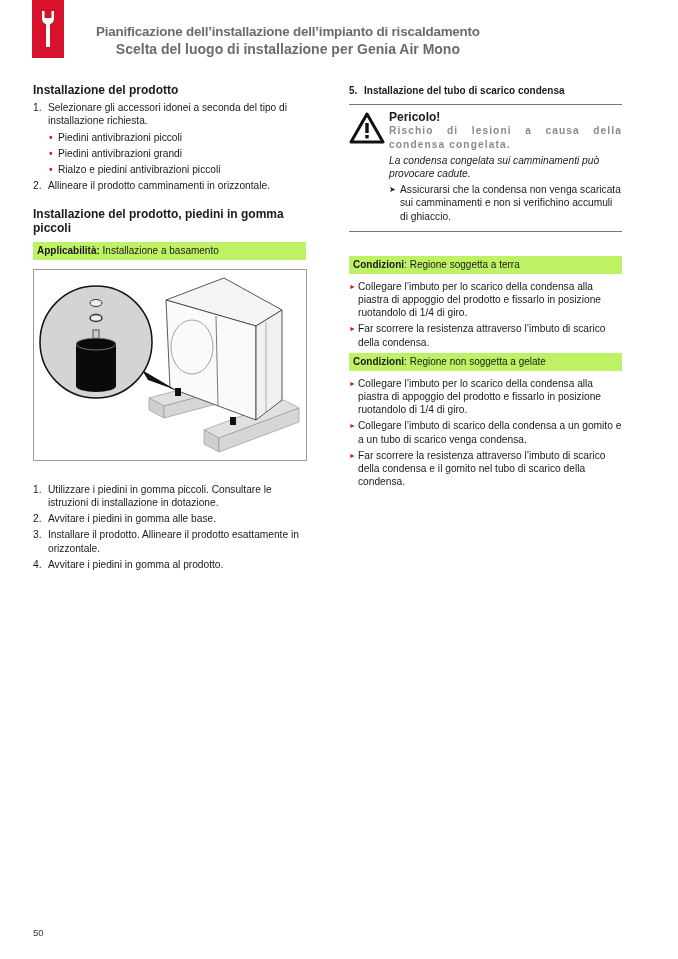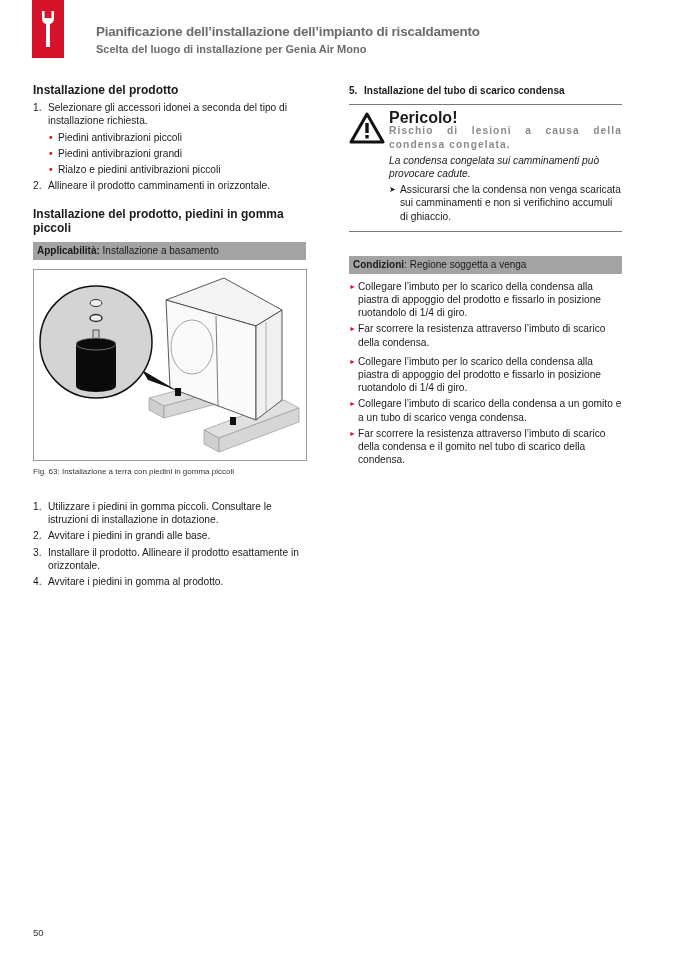--- a/index.html
+++ b/index.html
@@ -6,46 +6,46 @@
     body {
       width:678px; height:959px; background:#ffffff; position:relative; overflow:hidden;
       font-family: "Liberation Sans", "DejaVu Sans", sans-serif; color:#1a1a1a;
     }
     .header-tab {
       position:absolute; left:32px; top:0; width:32px; height:58px; background:#d6132a;
       display:flex; align-items:center; justify-content:center;
     }
     .header-titles { position:absolute; left:96px; top:24px; }
     .header-title { font-size:13.4px; font-weight:bold; color:#6b6b6b; letter-spacing:-0.2px; line-height:16px; }
-    .header-sub { font-size:11px; font-weight:bold; color:#6b6b6b; line-height:14px; margin-top:2px; }
+    .header-sub { font-size:14px; font-weight:bold; color:#6b6b6b; line-height:14px; margin-top:2px;text-align:center; }
 
     .col { position:absolute; font-size:10.2px; line-height:13.2px; }
     .col-left { left:33px; top:84px; width:273px; }
     .col-right { left:349px; top:84px; width:273px; }
 
     .h-bold { font-weight:bold; font-size:12px; margin:0; }
     ol.steps { list-style:none; margin:4px 0 0 0; padding:0; }
     ol.steps li { position:relative; padding-left:15px; margin-bottom:3px; }
     ol.steps li .num { position:absolute; left:0; top:0; }
     ul.bullets { list-style:none; margin:3px 0 0 0; padding:0; }
     ul.bullets li { position:relative; padding-left:10px; margin-bottom:3px; }
     ul.bullets li .dot { position:absolute; left:1px; top:0; color:#d6132a; font-weight:bold; }
 
     .applic-bar, .cond-bar {
-      background:#a3a3a3; padding:2px 4px; font-size:10px; line-height:14px;
+      background:#bef264; padding:2px 4px; font-size:10px; line-height:14px;
     }
     .figure-box {
       border:1px solid #9a9a9a; width:272px; height:190px; position:relative; margin-top:9px; background:#fff;
     }
     .fig-caption { font-size:8px; margin-top:4px; color:#333; }
 
     .warn-block { border-top:1px solid #777; border-bottom:1px solid #777; margin-top:7px; padding:6px 0 8px 0; position:relative; }
     .warn-icon { position:absolute; left:0; top:7px; width:36px; height:32px; }
     .warn-text { margin-left:40px; }
-    .warn-title { font-weight:bold; font-size:16px; }
+    .warn-title { font-weight:bold; font-size:12px; }
     .warn-risk { font-weight:bold; color:#8a8a8a; letter-spacing:1.1px; text-align:justify; }
     .warn-italic { font-style:italic; margin-top:3px; }
     .warn-action { position:relative; padding-left:11px; margin-top:3px; }
     .warn-action .arr { position:absolute; left:0; top:0; font-size:8px; }
 
     ul.arrows { list-style:none; margin:6px 0 0 0; padding:0; }
     ul.arrows li { position:relative; padding-left:9px; margin-bottom:3px; }
     ul.arrows li .arr { position:absolute; left:0; top:0; color:#d6132a; font-size:7px; }
 
     .page-number { position:absolute; left:33px; top:927px; font-size:9.5px; color:#333; }
@@ -113,25 +113,24 @@
 
       <circle cx="62" cy="72" r="56" fill="#d4d4d4" stroke="#111" stroke-width="1.5"></circle>
       <ellipse cx="62" cy="33" rx="6" ry="3.5" fill="#eee" stroke="#333" stroke-width="1"></ellipse>
       <ellipse cx="62" cy="48" rx="6" ry="3.5" fill="#eee" stroke="#333" stroke-width="1.5"></ellipse>
       <rect x="59" y="60" width="6" height="16" fill="#ccc" stroke="#333" stroke-width="0.8"></rect>
       <rect x="42" y="74" width="40" height="42" fill="#0a0a0a"></rect>
       <ellipse cx="62" cy="74" rx="20" ry="6" fill="#0a0a0a" stroke="#888" stroke-width="0.8"></ellipse>
       <ellipse cx="62" cy="116" rx="20" ry="6" fill="#0a0a0a"></ellipse>
     </svg>
   </div>
-  <div class="fig-caption">Fig. 63:  Installazione a terra con piedini in gomma piccoli</div>
 
   <ol class="steps" style="margin-top:22px;">
     <li><span class="num">1.</span><span>Utilizzare i piedini in gomma piccoli. Consultare le istruzioni di installazione in dotazione.</span></li>
-    <li><span class="num">2.</span><span>Avvitare i piedini in grandi alle base.</span></li>
+    <li><span class="num">2.</span><span>Avvitare i piedini in gomma alle base.</span></li>
     <li><span class="num">3.</span><span>Installare il prodotto. Allineare il prodotto esattamente in orizzontale.</span></li>
     <li><span class="num">4.</span><span>Avvitare i piedini in gomma al prodotto.</span></li>
   </ol>
 </div>
 
 <div class="col col-right">
   <div style="position:relative; padding-left:15px; font-weight:bold; font-size:10px;">
     <span style="position:absolute; left:0; top:0;">5.</span>
     <span>Installazione del tubo di scarico condensa</span>
   </div>
@@ -147,27 +146,30 @@
       <div class="warn-risk">Rischio di lesioni a causa della condensa congelata.</div>
       <div class="warn-italic">La condensa congelata sui camminamenti può provocare cadute.</div>
       <div class="warn-action">
         <span class="arr">➤</span>
         <span>Assicurarsi che la condensa non venga scaricata sui camminamenti e non si verifichino accumuli di ghiaccio.</span>
       </div>
     </div>
   </div>
 
   <div class="cond-bar" style="margin-top:24px;">
-    <b>Condizioni</b><span>: Regione soggetta a venga</span>
+    <b>Condizioni</b><span>: Regione soggetta a terra</span>
   </div>
   <ul class="arrows">
     <li><span class="arr">►</span><span>Collegare l’imbuto per lo scarico della condensa alla piastra di appoggio del prodotto e fissarlo in posizione ruotandolo di 1/4 di giro.</span></li>
     <li><span class="arr">►</span><span>Far scorrere la resistenza attraverso l’imbuto di scarico della condensa.</span></li>
   </ul>
 
+  <div class="cond-bar" style="margin-top:4px;">
+    <b>Condizioni</b><span>: Regione non soggetta a gelate</span>
+  </div>
   <ul class="arrows">
     <li><span class="arr">►</span><span>Collegare l’imbuto per lo scarico della condensa alla piastra di appoggio del prodotto e fissarlo in posizione ruotandolo di 1/4 di giro.</span></li>
     <li><span class="arr">►</span><span>Collegare l’imbuto di scarico della condensa a un gomito e a un tubo di scarico venga condensa.</span></li>
     <li><span class="arr">►</span><span>Far scorrere la resistenza attraverso l’imbuto di scarico della condensa e il gomito nel tubo di scarico della condensa.</span></li>
   </ul>
 </div>
 
 <div class="page-number">50</div>
 
 </body></html>

